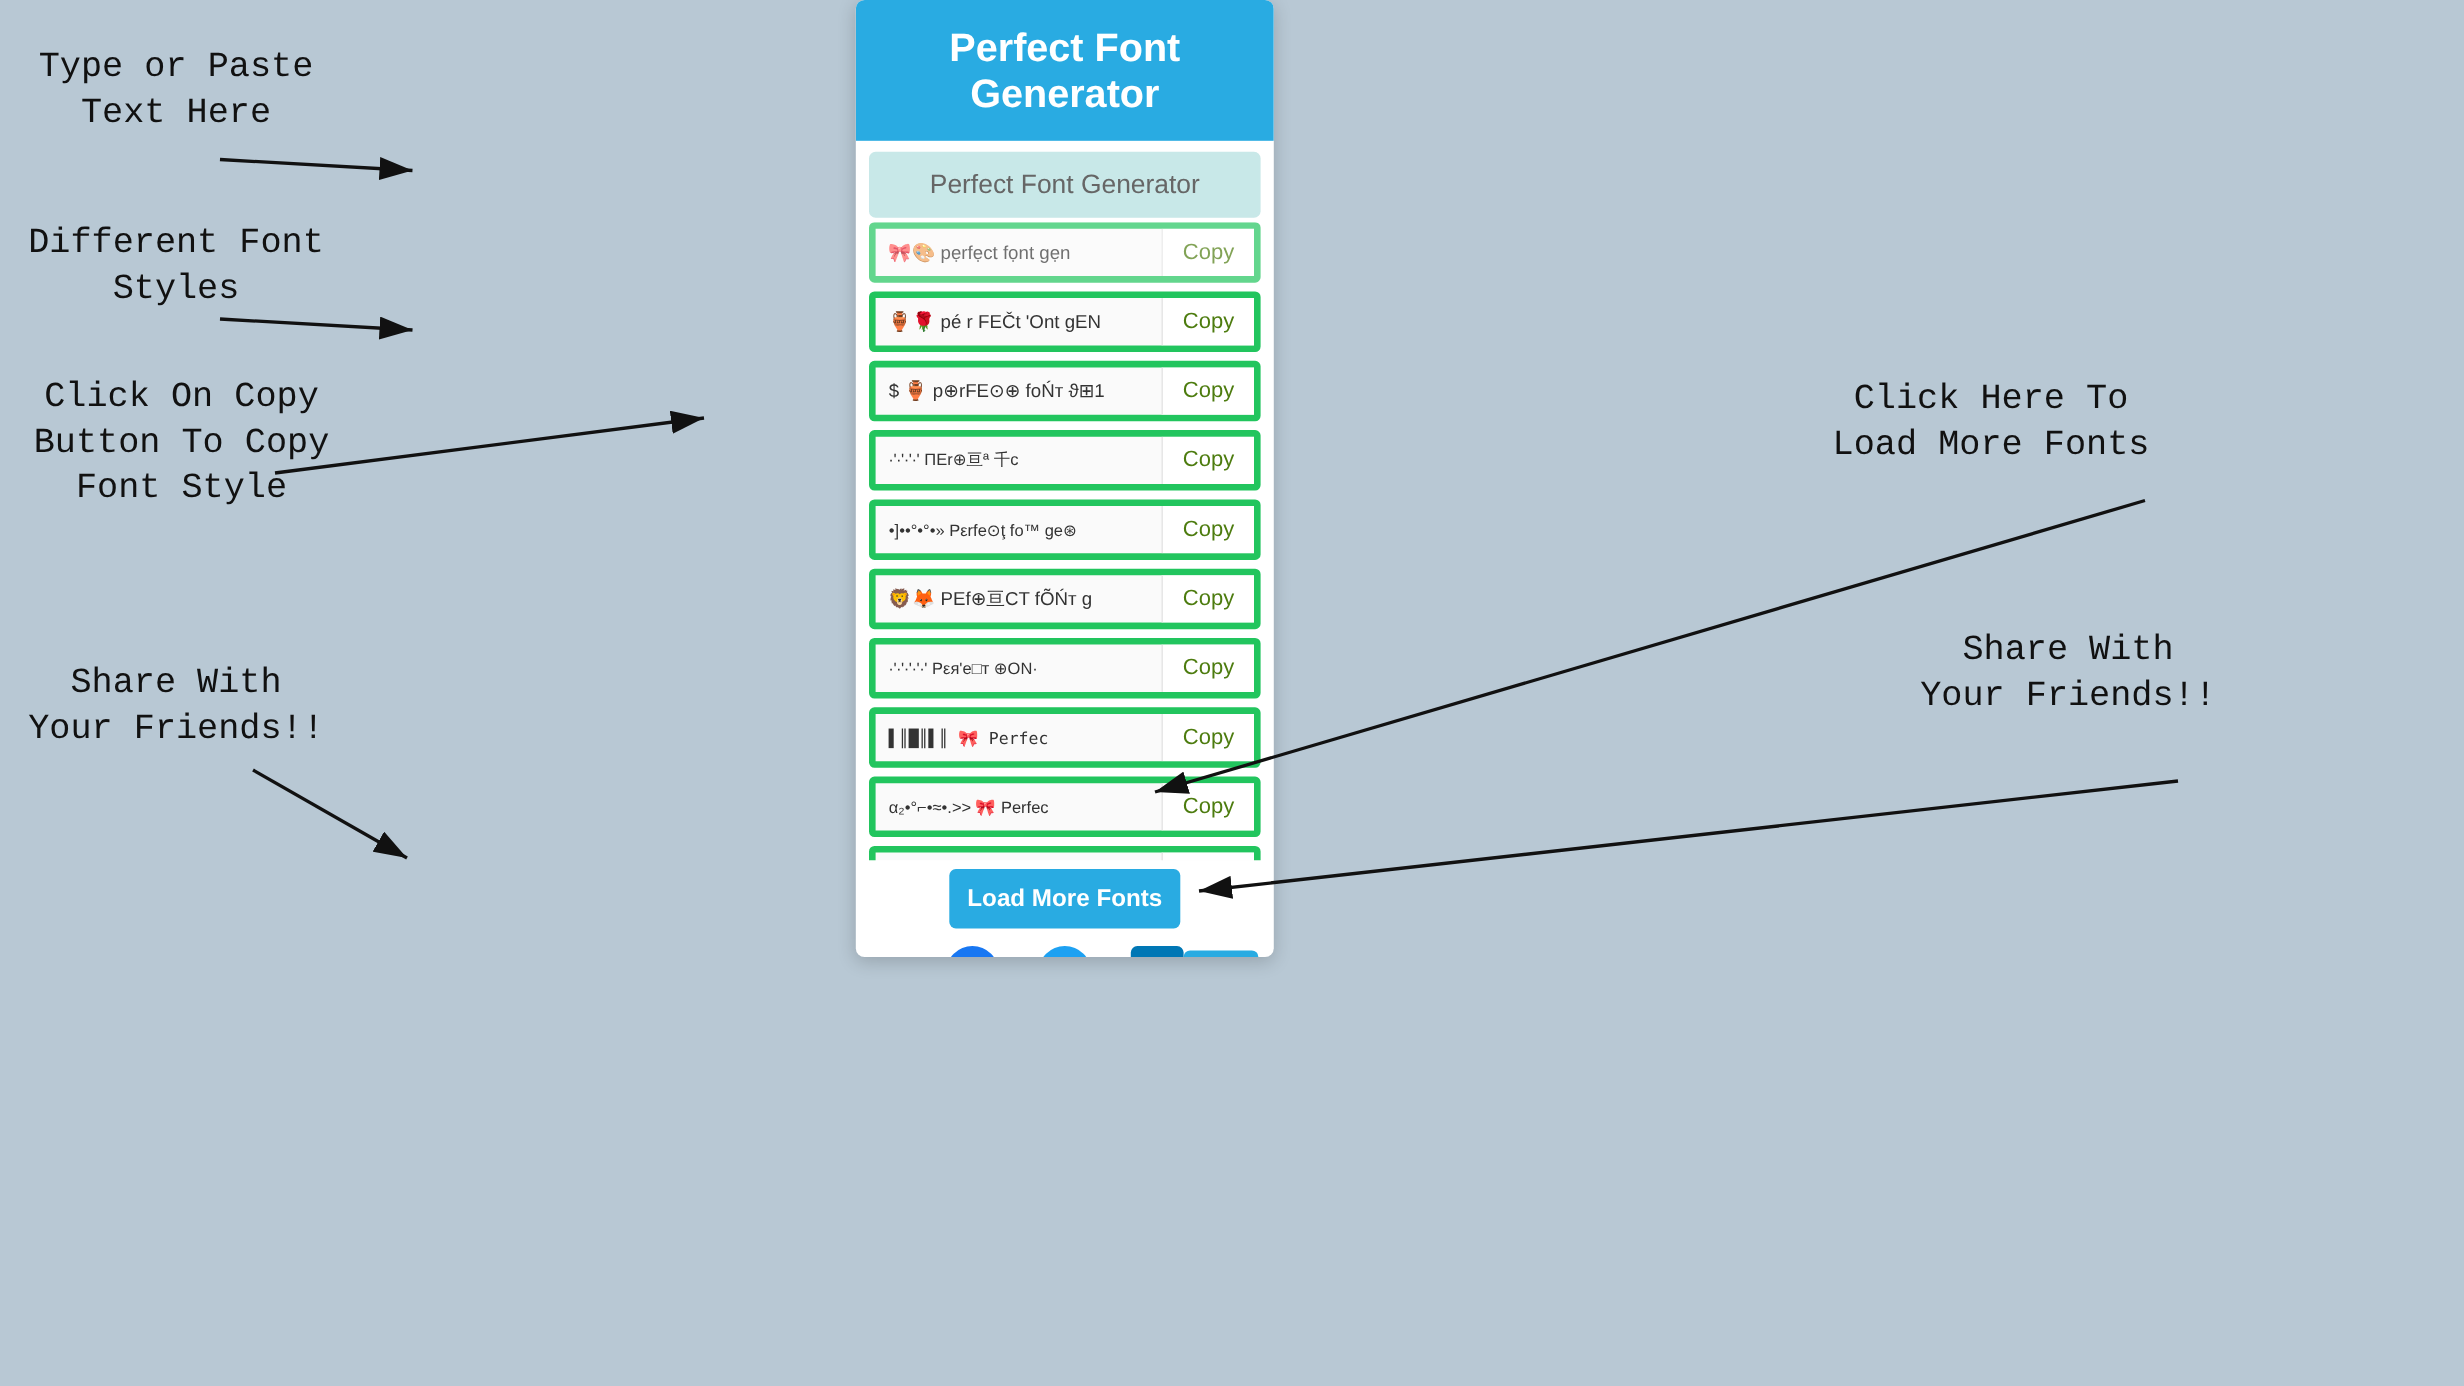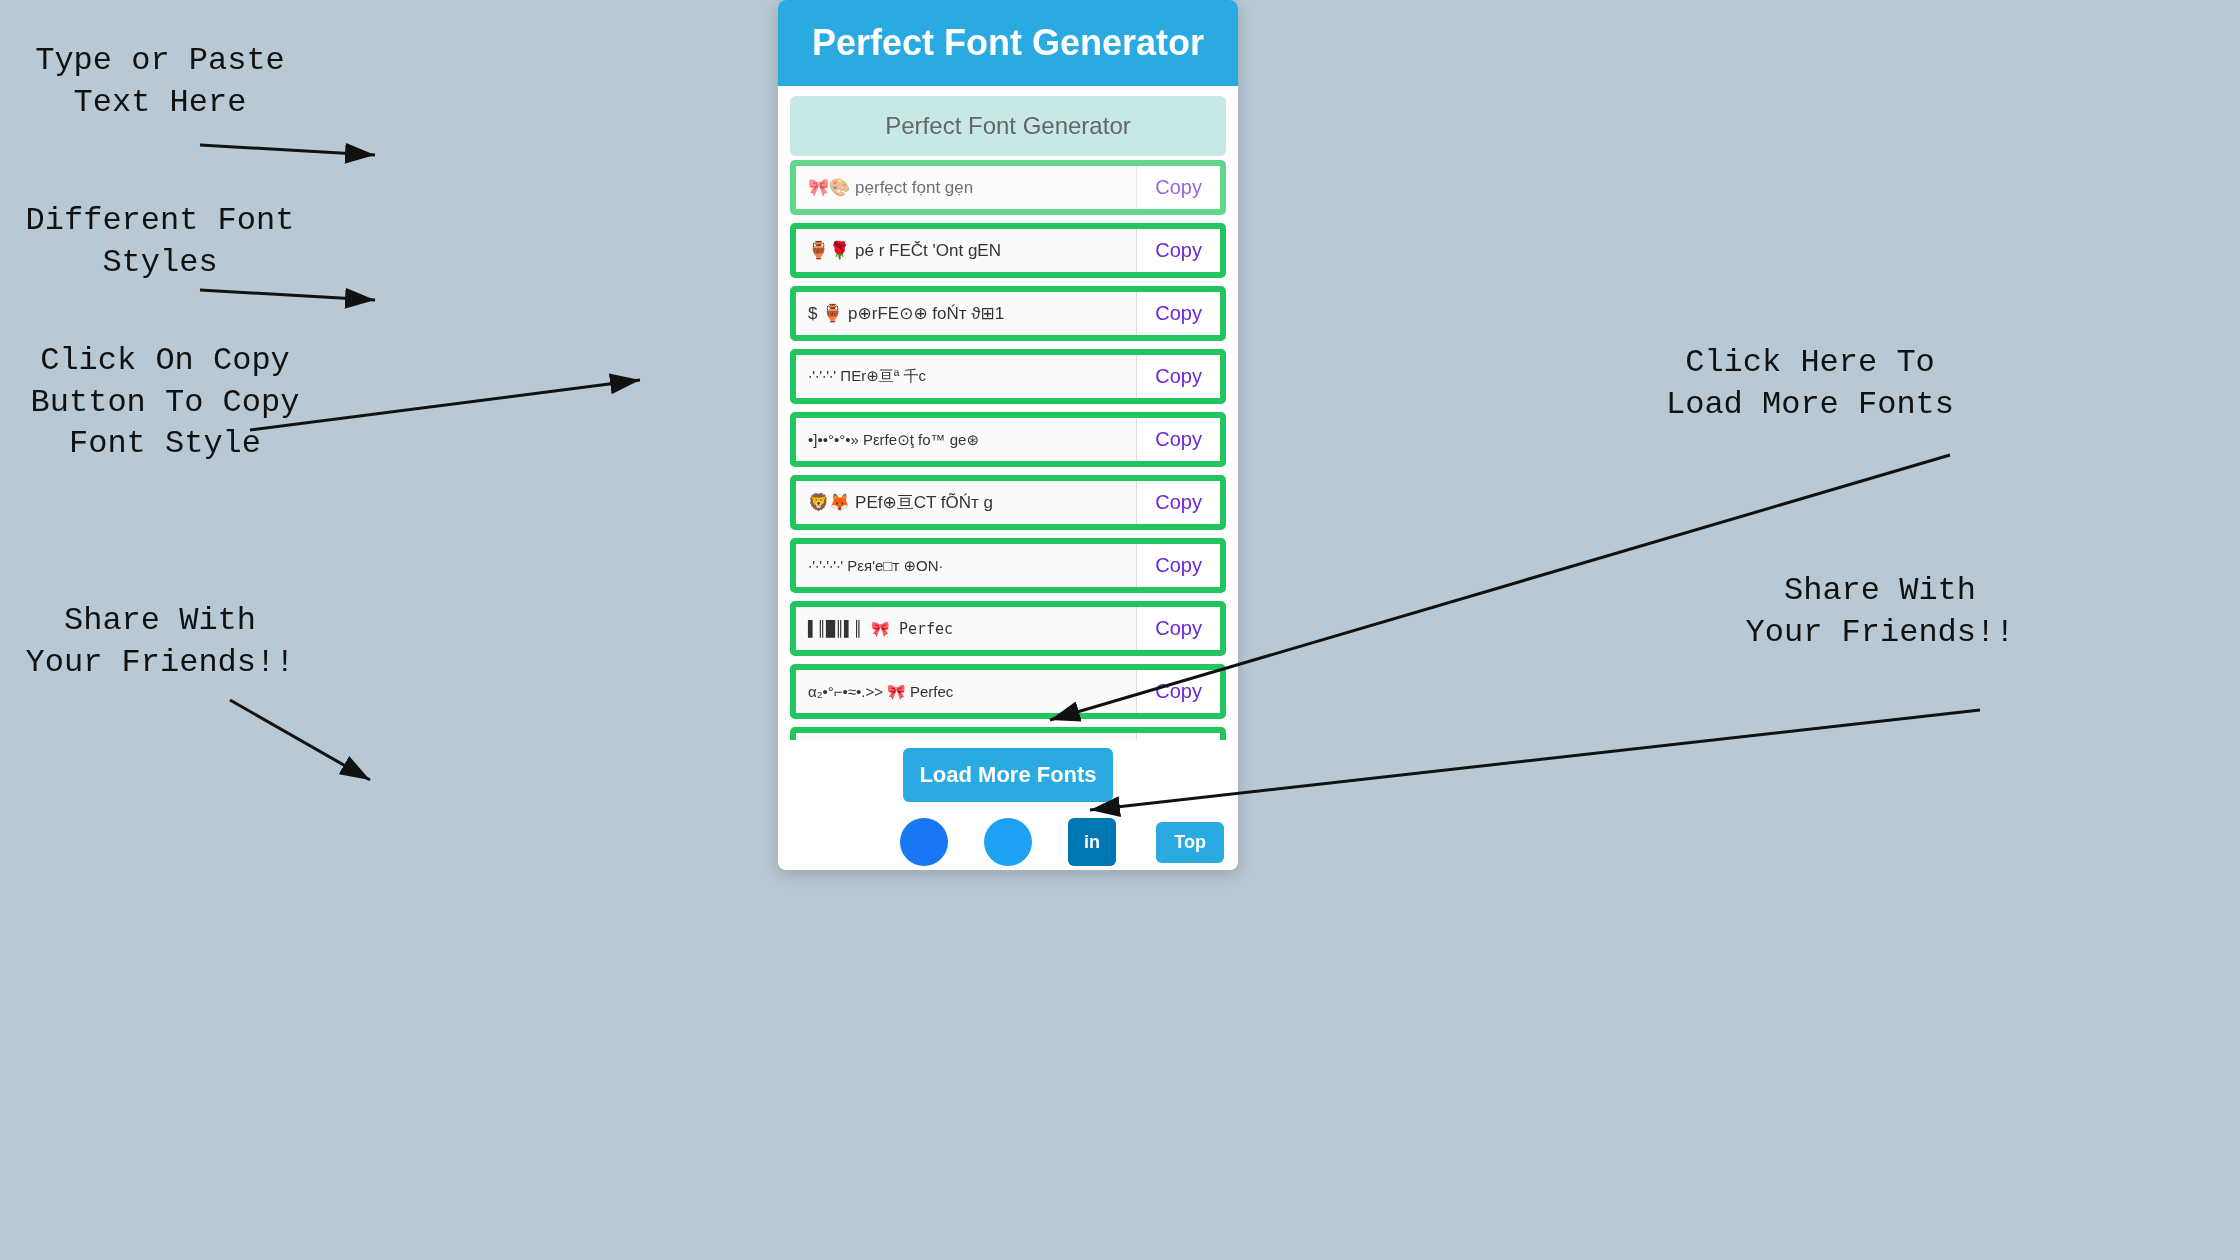--- a/index.html
+++ b/index.html
@@ -64,21 +64,21 @@
       white-space: nowrap;
       text-overflow: ellipsis;
     }
 
     .copy-btn {
       background: #fff;
       border: none;
       border-left: 1px solid #ddd;
       padding: 10px 18px;
       font-size: 20px;
-      color: #6d28d9;
+      color: #4d7c0f;
       cursor: pointer;
       white-space: nowrap;
     }
 
     .social-icon {
       width: 48px;
       height: 48px;
       display: flex;
       align-items: center;
       justify-content: center;
@@ -86,21 +86,21 @@
       font-size: 28px;
       cursor: pointer;
     }
     .social-facebook { background: #1877f2; color: #fff; }
     .social-twitter { background: #1da1f2; color: #fff; }
     .social-linkedin { background: #0077b5; color: #fff; }
   </style>
 </head>
 <body>
 
-<div style="position:absolute; left:778px; top:0px; width:460px; height:870px; background:#fff; border-radius:8px; box-shadow: 0 4px 16px rgba(0,0,0,0.18); overflow:hidden;">
+<div style="position:absolute; left:778px; top:0px; width:380px; height:870px; background:#fff; border-radius:8px; box-shadow: 0 4px 16px rgba(0,0,0,0.18); overflow:hidden;">
 
   <div class="phone-header">Perfect Font Generator</div>
 
   <div style="margin:10px 12px 4px 12px; background:#c8e8e8; border-radius:6px; padding:16px 10px; text-align:center; font-size:24px; color:#666;">Perfect Font Generator</div>
 
   <div class="font-list" style="overflow:hidden; height:580px;">
 
     <div class="font-row" style="opacity:0.7;">
       <span class="font-text" style="font-size:17px;">🎀🎨 pẹrfẹct fọnt gẹn</span>
       <button class="copy-btn">Copy</button>

